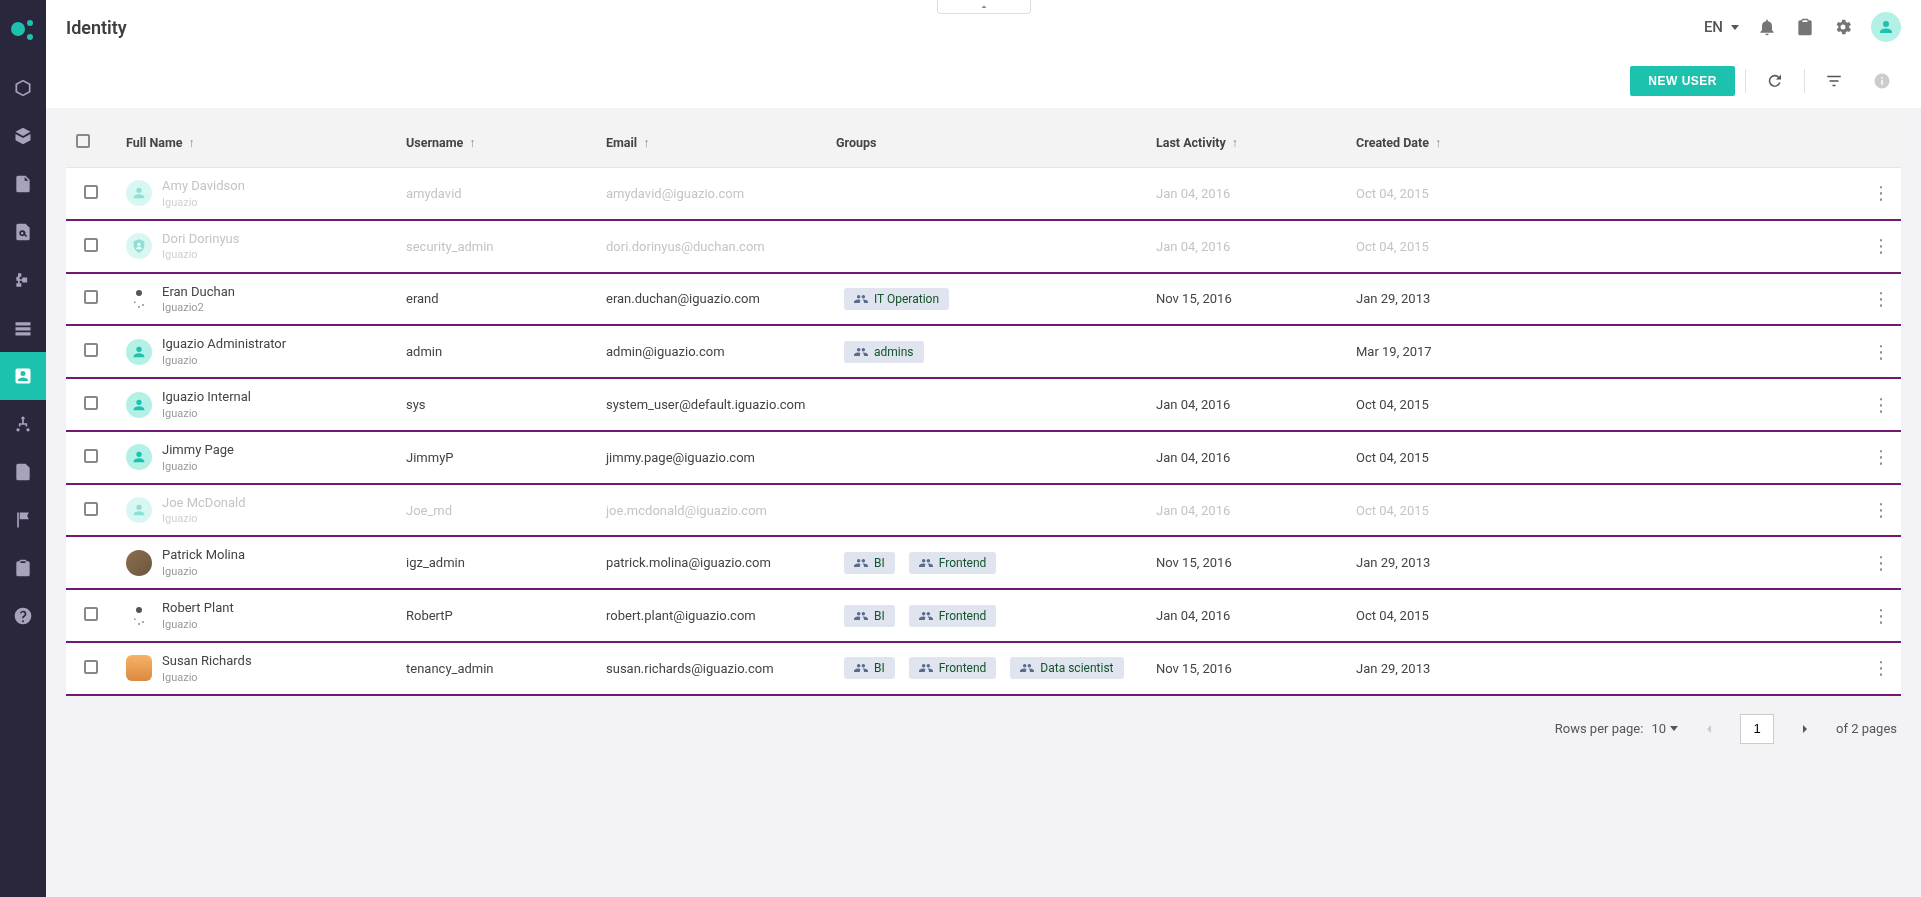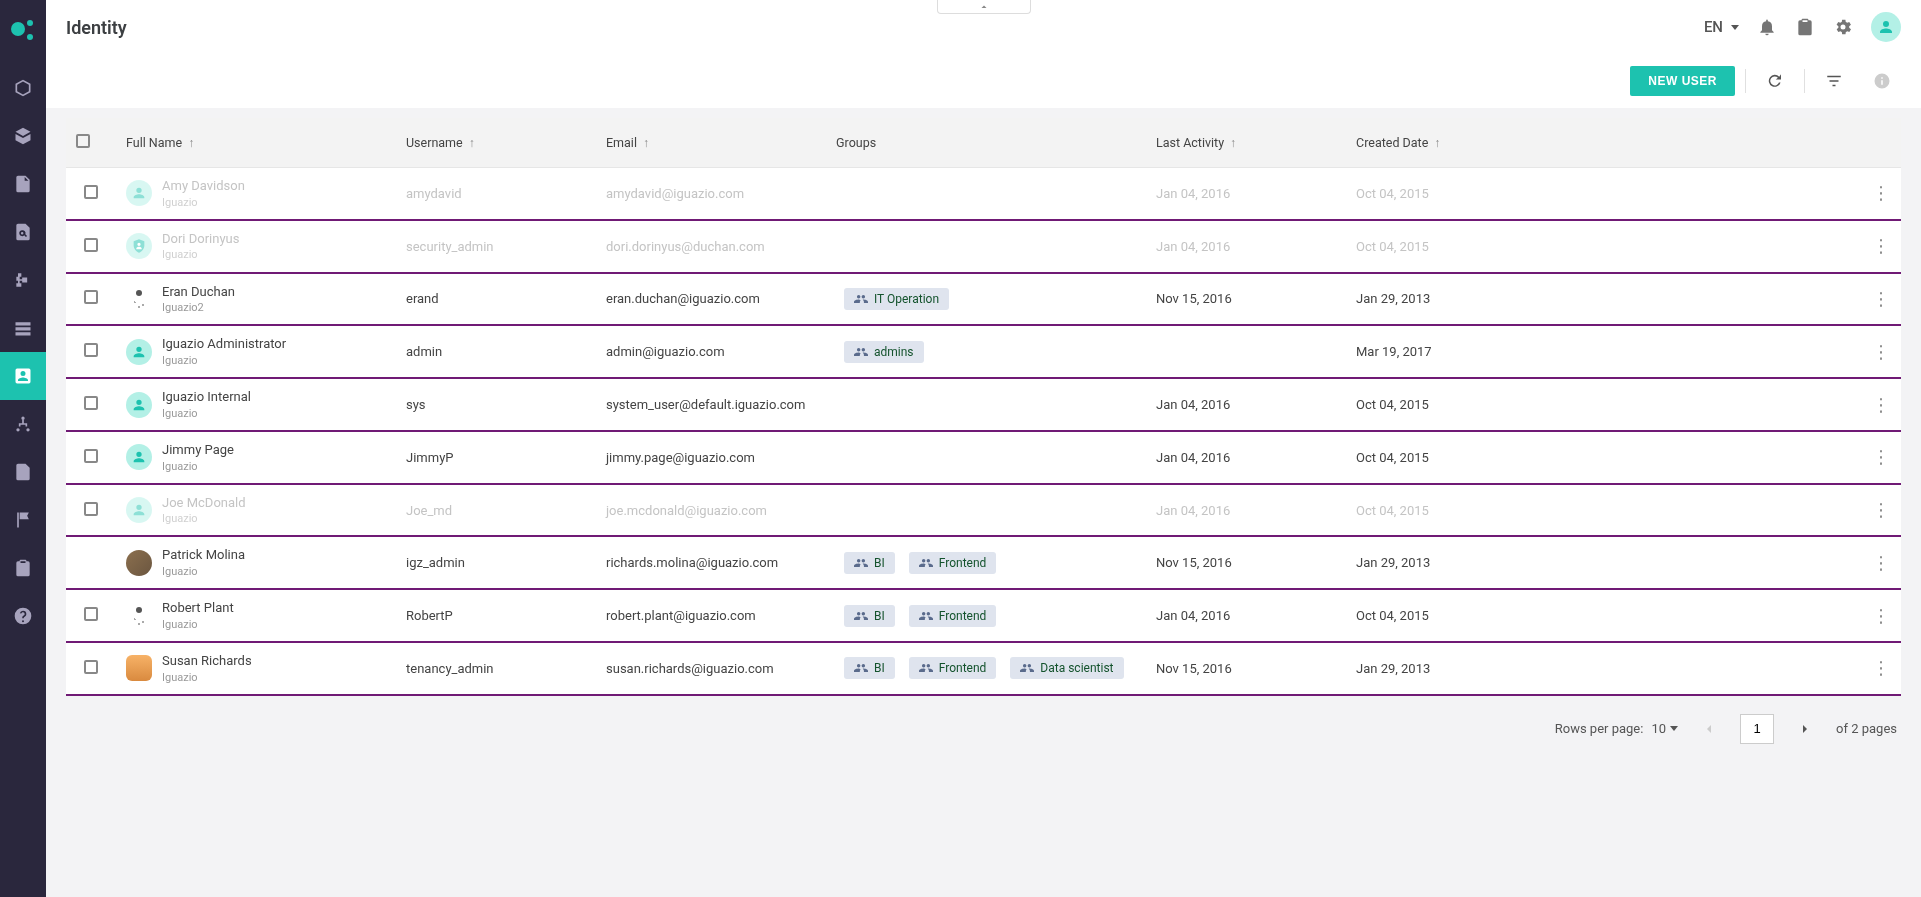--- a/index.html
+++ b/index.html
@@ -42,21 +42,21 @@
   .toolbar { display: flex; justify-content: flex-end; align-items: center; padding: 10px 20px; gap: 10px; }
   .btn-primary { background: #1dc2af; color: #fff; border: none; padding: 8px 18px; font-size: 12px; font-weight: 600; letter-spacing: 0.5px; cursor: pointer; border-radius: 2px; }
   .toolbar .tool-icon { width: 38px; height: 34px; display: flex; align-items: center; justify-content: center; cursor: pointer; }
   .toolbar .tool-icon svg { width: 18px; height: 18px; fill: #555; }
   .toolbar .tool-icon.muted svg { fill: #ccc; }
   .toolbar .sep { width: 1px; height: 24px; background: #e0e0e0; }
 
   
   .table-wrap { padding: 10px 20px; background: #f3f3f5; flex: 1; }
   .table { width: 100%; background: #fff; border-collapse: collapse; font-size: 13px; }
-  .table thead th { text-align: left; padding: 16px 10px; color: #444; font-weight: 400; background: #f3f3f3; border-bottom: 1px solid #e6e6e6; font-size: 12.5px; }
+  .table thead th { text-align: left; padding: 16px 10px; color: #444; font-weight: 700; background: #f3f3f3; border-bottom: 1px solid #e6e6e6; font-size: 12.5px; }
   .table thead th.sortable { cursor: pointer; }
   .table thead th .sort-arrow { margin-left: 6px; font-size: 12px; color: #888; }
   .table tbody tr { border-bottom: 2px solid #701a75; }
   .table tbody td { padding: 10px 10px; color: #444; vertical-align: middle; }
   .table tbody tr.disabled td { color: #c4c4c4; }
   .table tbody tr.disabled .av { opacity: 0.5; }
 
   .col-check { width: 50px; text-align: center; }
   .checkbox { width: 14px; height: 14px; border: 2px solid #888; border-radius: 2px; display: inline-block; cursor: pointer; }
 
@@ -408,21 +408,21 @@
     <td class="col-name">
       <div class="namecell">
         <div class="av brown"></div>
         <div class="ntext">
           <div class="full">Patrick Molina</div>
           <div class="tenant">Iguazio</div>
         </div>
       </div>
     </td>
     <td class="col-user">igz_admin</td>
-    <td class="col-email">richards.molina@iguazio.com</td>
+    <td class="col-email">patrick.molina@iguazio.com</td>
     <td class="col-groups"><span class="chip">
                   <svg viewBox="0 0 24 24">
                     <path d="M16 11a3 3 0 1 0 0-6 3 3 0 0 0 0 6zM8 11a3 3 0 1 0 0-6 3 3 0 0 0 0 6zm0 2c-2.7 0-8 1.3-8 4v2h10v-2c0-1 .5-1.9 1.3-2.6C10 13.2 8.8 13 8 13zm8 0c-.3 0-.7 0-1 .1 1.2.9 2 2 2 3.9v2h7v-2c0-2.7-5.3-4-8-4z"></path>
                   </svg>
                   <span>BI</span>
                 </span><span class="chip">
                   <svg viewBox="0 0 24 24">
                     <path d="M16 11a3 3 0 1 0 0-6 3 3 0 0 0 0 6zM8 11a3 3 0 1 0 0-6 3 3 0 0 0 0 6zm0 2c-2.7 0-8 1.3-8 4v2h10v-2c0-1 .5-1.9 1.3-2.6C10 13.2 8.8 13 8 13zm8 0c-.3 0-.7 0-1 .1 1.2.9 2 2 2 3.9v2h7v-2c0-2.7-5.3-4-8-4z"></path>
                   </svg>
                   <span>Frontend</span>

